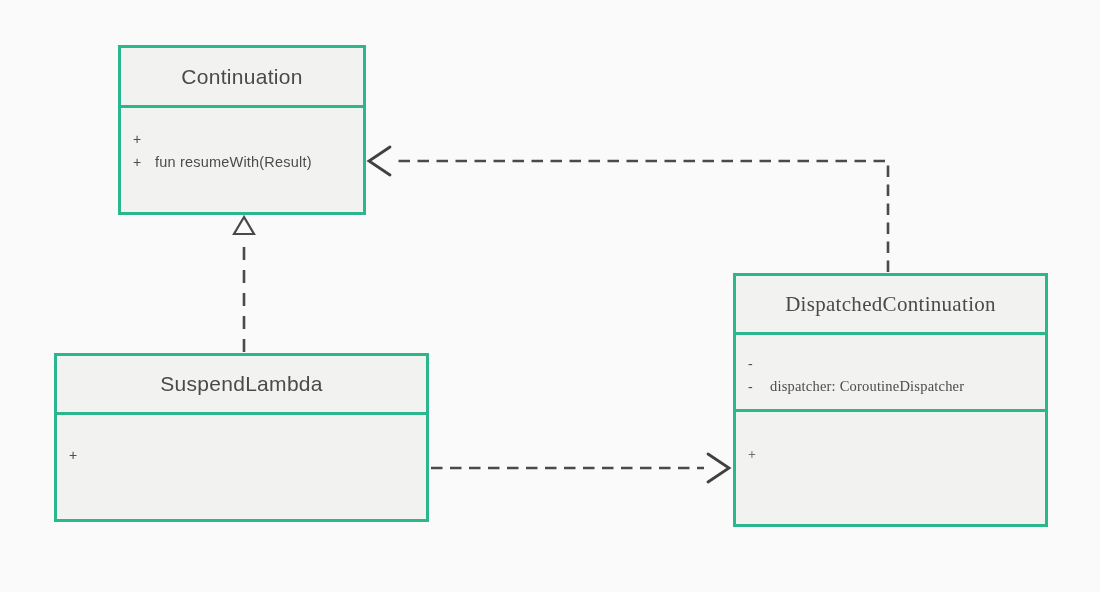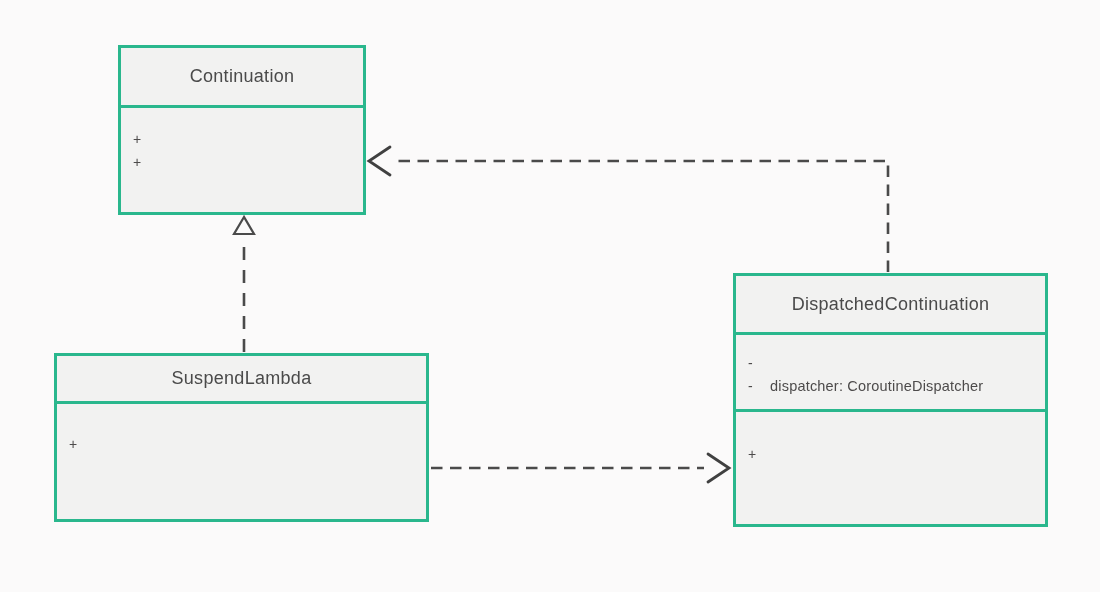--- a/index.html
+++ b/index.html
@@ -35,21 +35,21 @@
     color:var(--text-color);
     display:flex;
     flex-direction:column;
   }
   .uml-title{
     box-sizing:border-box;
     border-bottom:3px solid var(--accent);
     display:flex;
     align-items:center;
     justify-content:center;
-    font-size:18px;
+    font-size:21px;
     letter-spacing:.3px;
     color:#4a4a4a;
     flex:0 0 auto;
   }
   .uml-compartment{
     box-sizing:border-box;
     flex:0 0 auto;
   }
   .uml-compartment.divided{
     border-bottom:3px solid var(--accent);
@@ -67,24 +67,24 @@
     flex:0 0 22px;
     text-align:left;
     font-size:14px;
   }
   
   #class-continuation{left:118px;top:45px;width:248px;height:170px;}
   #class-continuation .uml-title{height:60px;}
   #class-continuation .uml-compartment{padding-top:20px;}
 
   #class-suspendlambda{left:54px;top:353px;width:375px;height:169px;}
-  #class-suspendlambda .uml-title{height:48px;}
+  #class-suspendlambda .uml-title{height:59px;}
   #class-suspendlambda .uml-compartment{padding-top:29px;}
 
-  #class-dispatchedcontinuation{left:733px;top:273px;width:315px;height:254px;}
+  #class-dispatchedcontinuation{left:733px;top:273px;width:315px;height:254px;font-family:Liberation Serif, serif;}
   #class-dispatchedcontinuation .uml-title{height:59px;}
   #class-dispatchedcontinuation .attrs{height:77px;padding-top:17px;}
   #class-dispatchedcontinuation .methods{padding-top:31px;}
 </style>
 </head>
 <body>
 
 <div class="canvas">
 
   <svg class="connectors" viewBox="0 0 1100 592" xmlns="http://www.w3.org/2000/svg">
@@ -106,20 +106,21 @@
   </svg>
 
   <div class="uml-class" id="class-continuation">
     <div class="uml-title">Continuation</div>
     <div class="uml-compartment">
       <div class="uml-row">
         <span class="uml-sign">+</span>
       </div>
       <div class="uml-row">
         <span class="uml-sign">+</span>
+        <span>fun resumeWith(Result)</span>
       </div>
     </div>
   </div>
 
   <div class="uml-class" id="class-suspendlambda">
     <div class="uml-title">SuspendLambda</div>
     <div class="uml-compartment">
       <div class="uml-row">
         <span class="uml-sign">+</span>
       </div>

